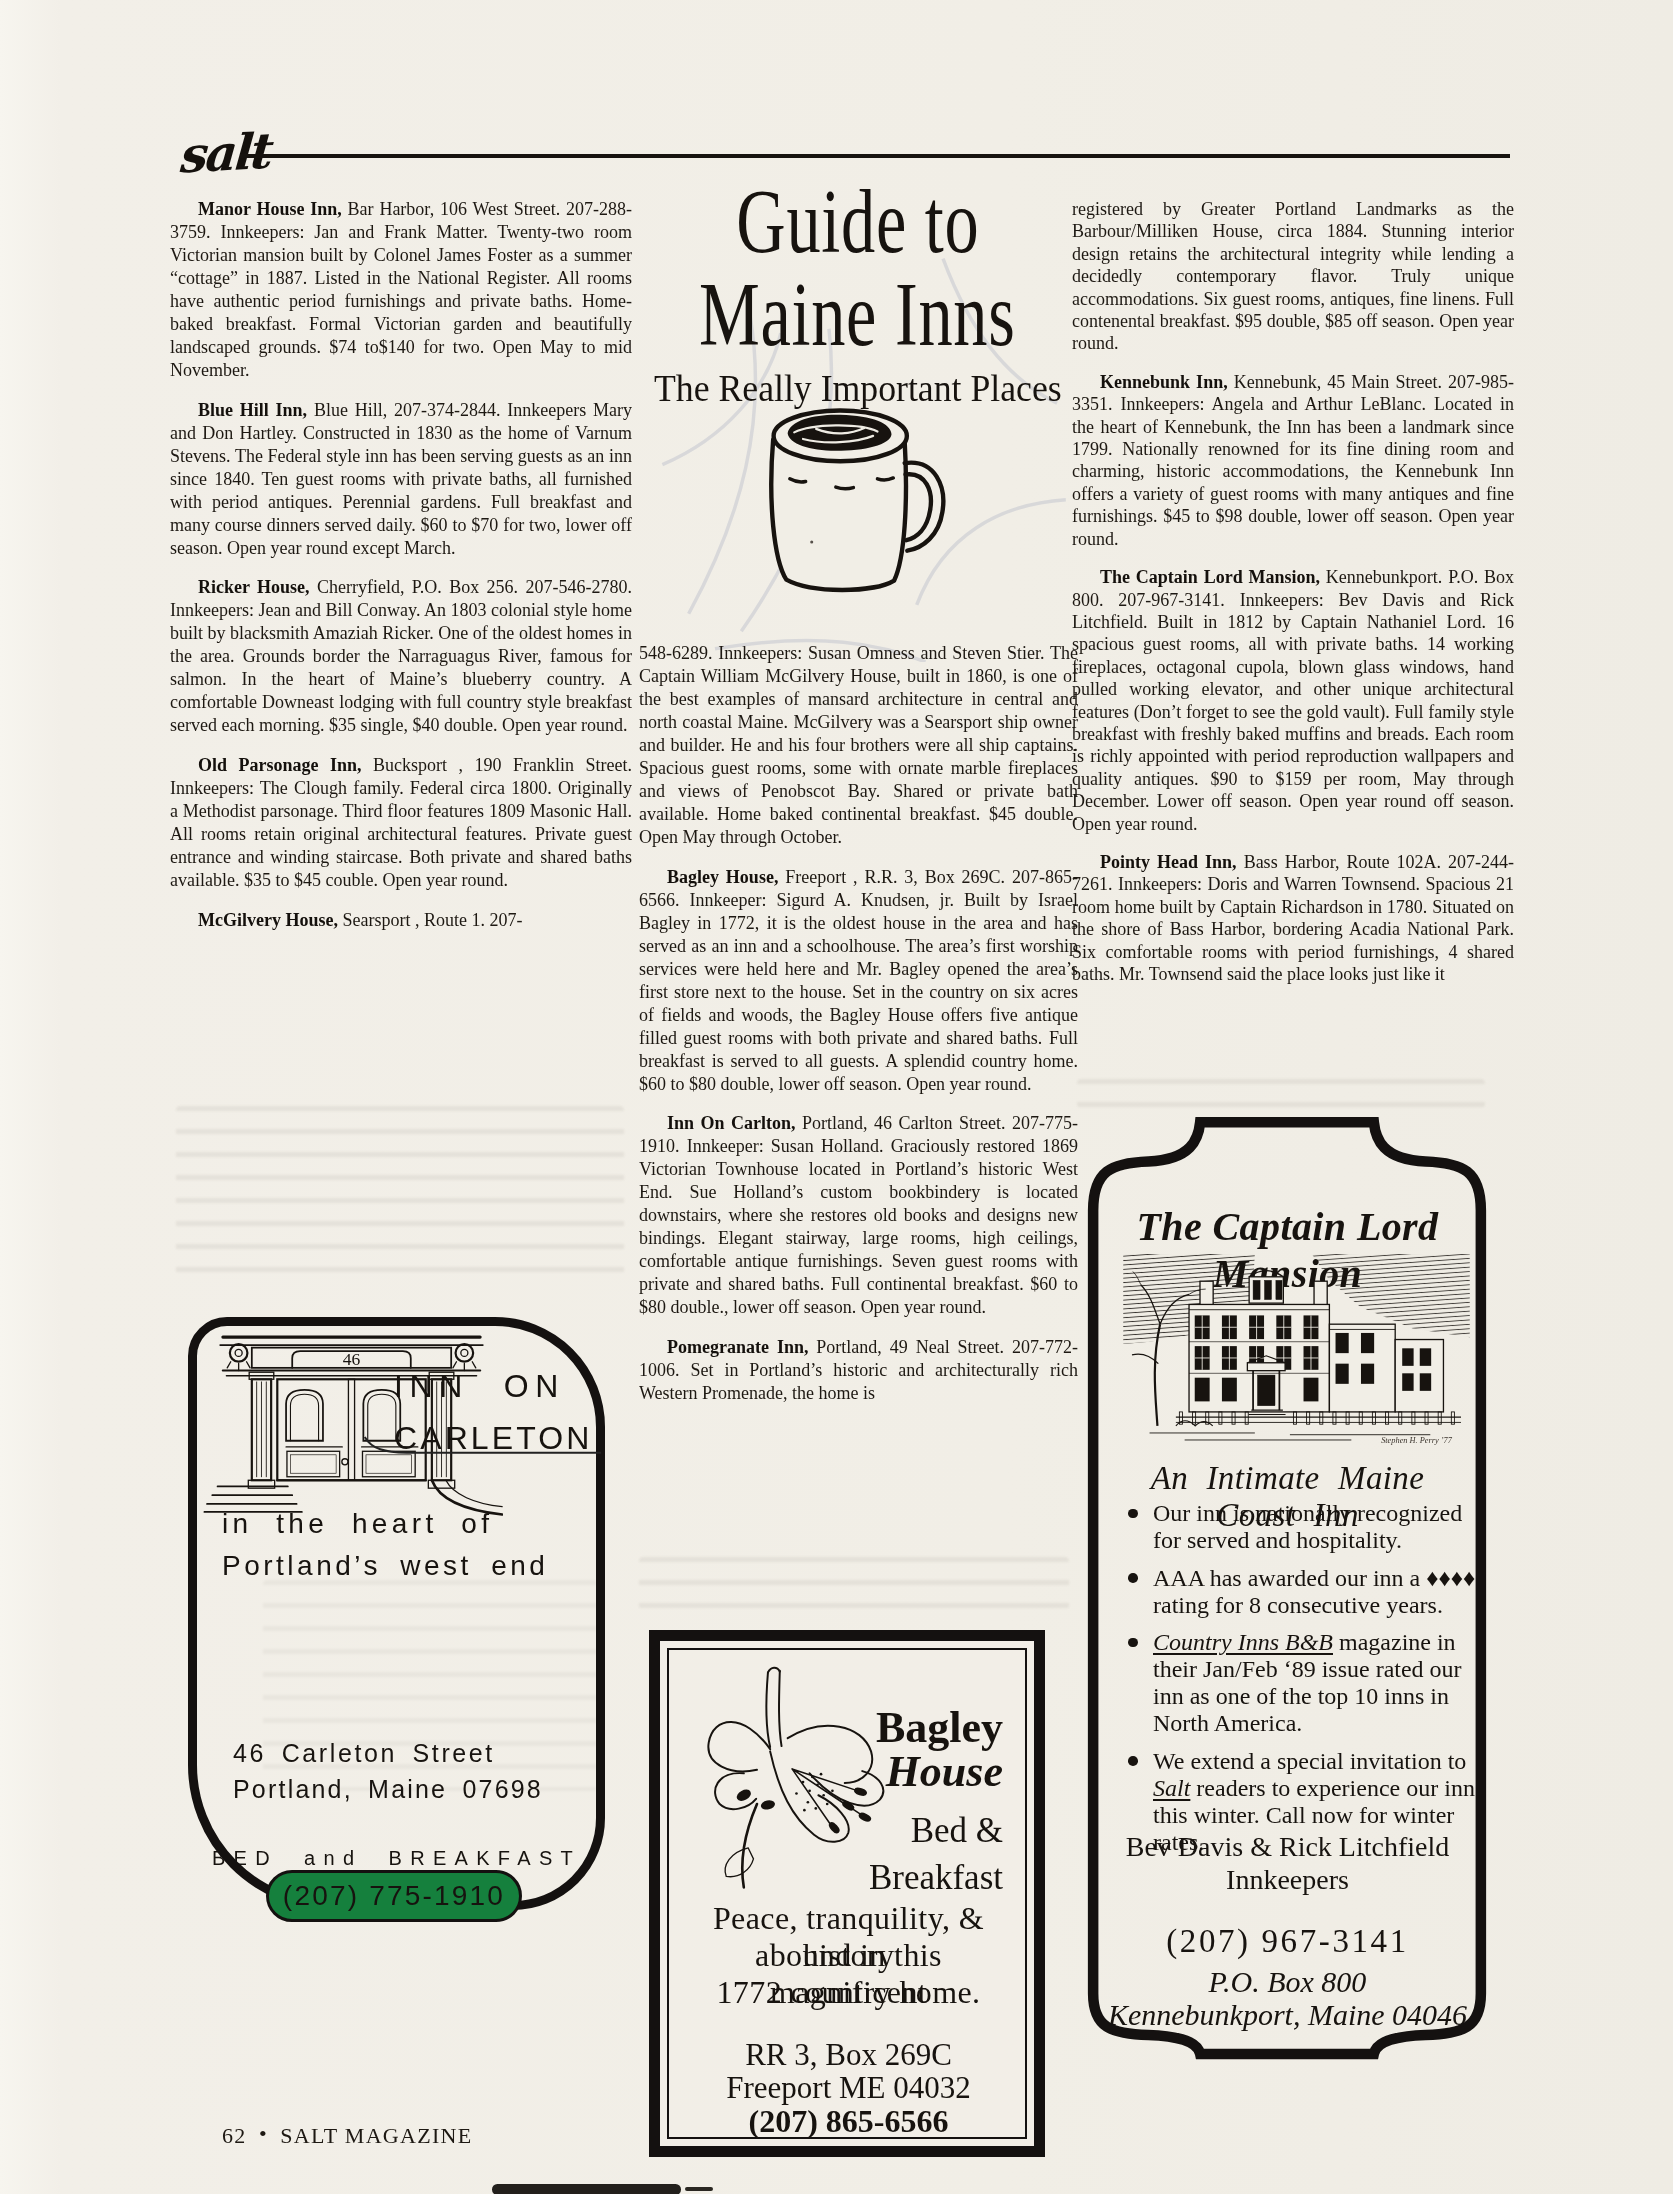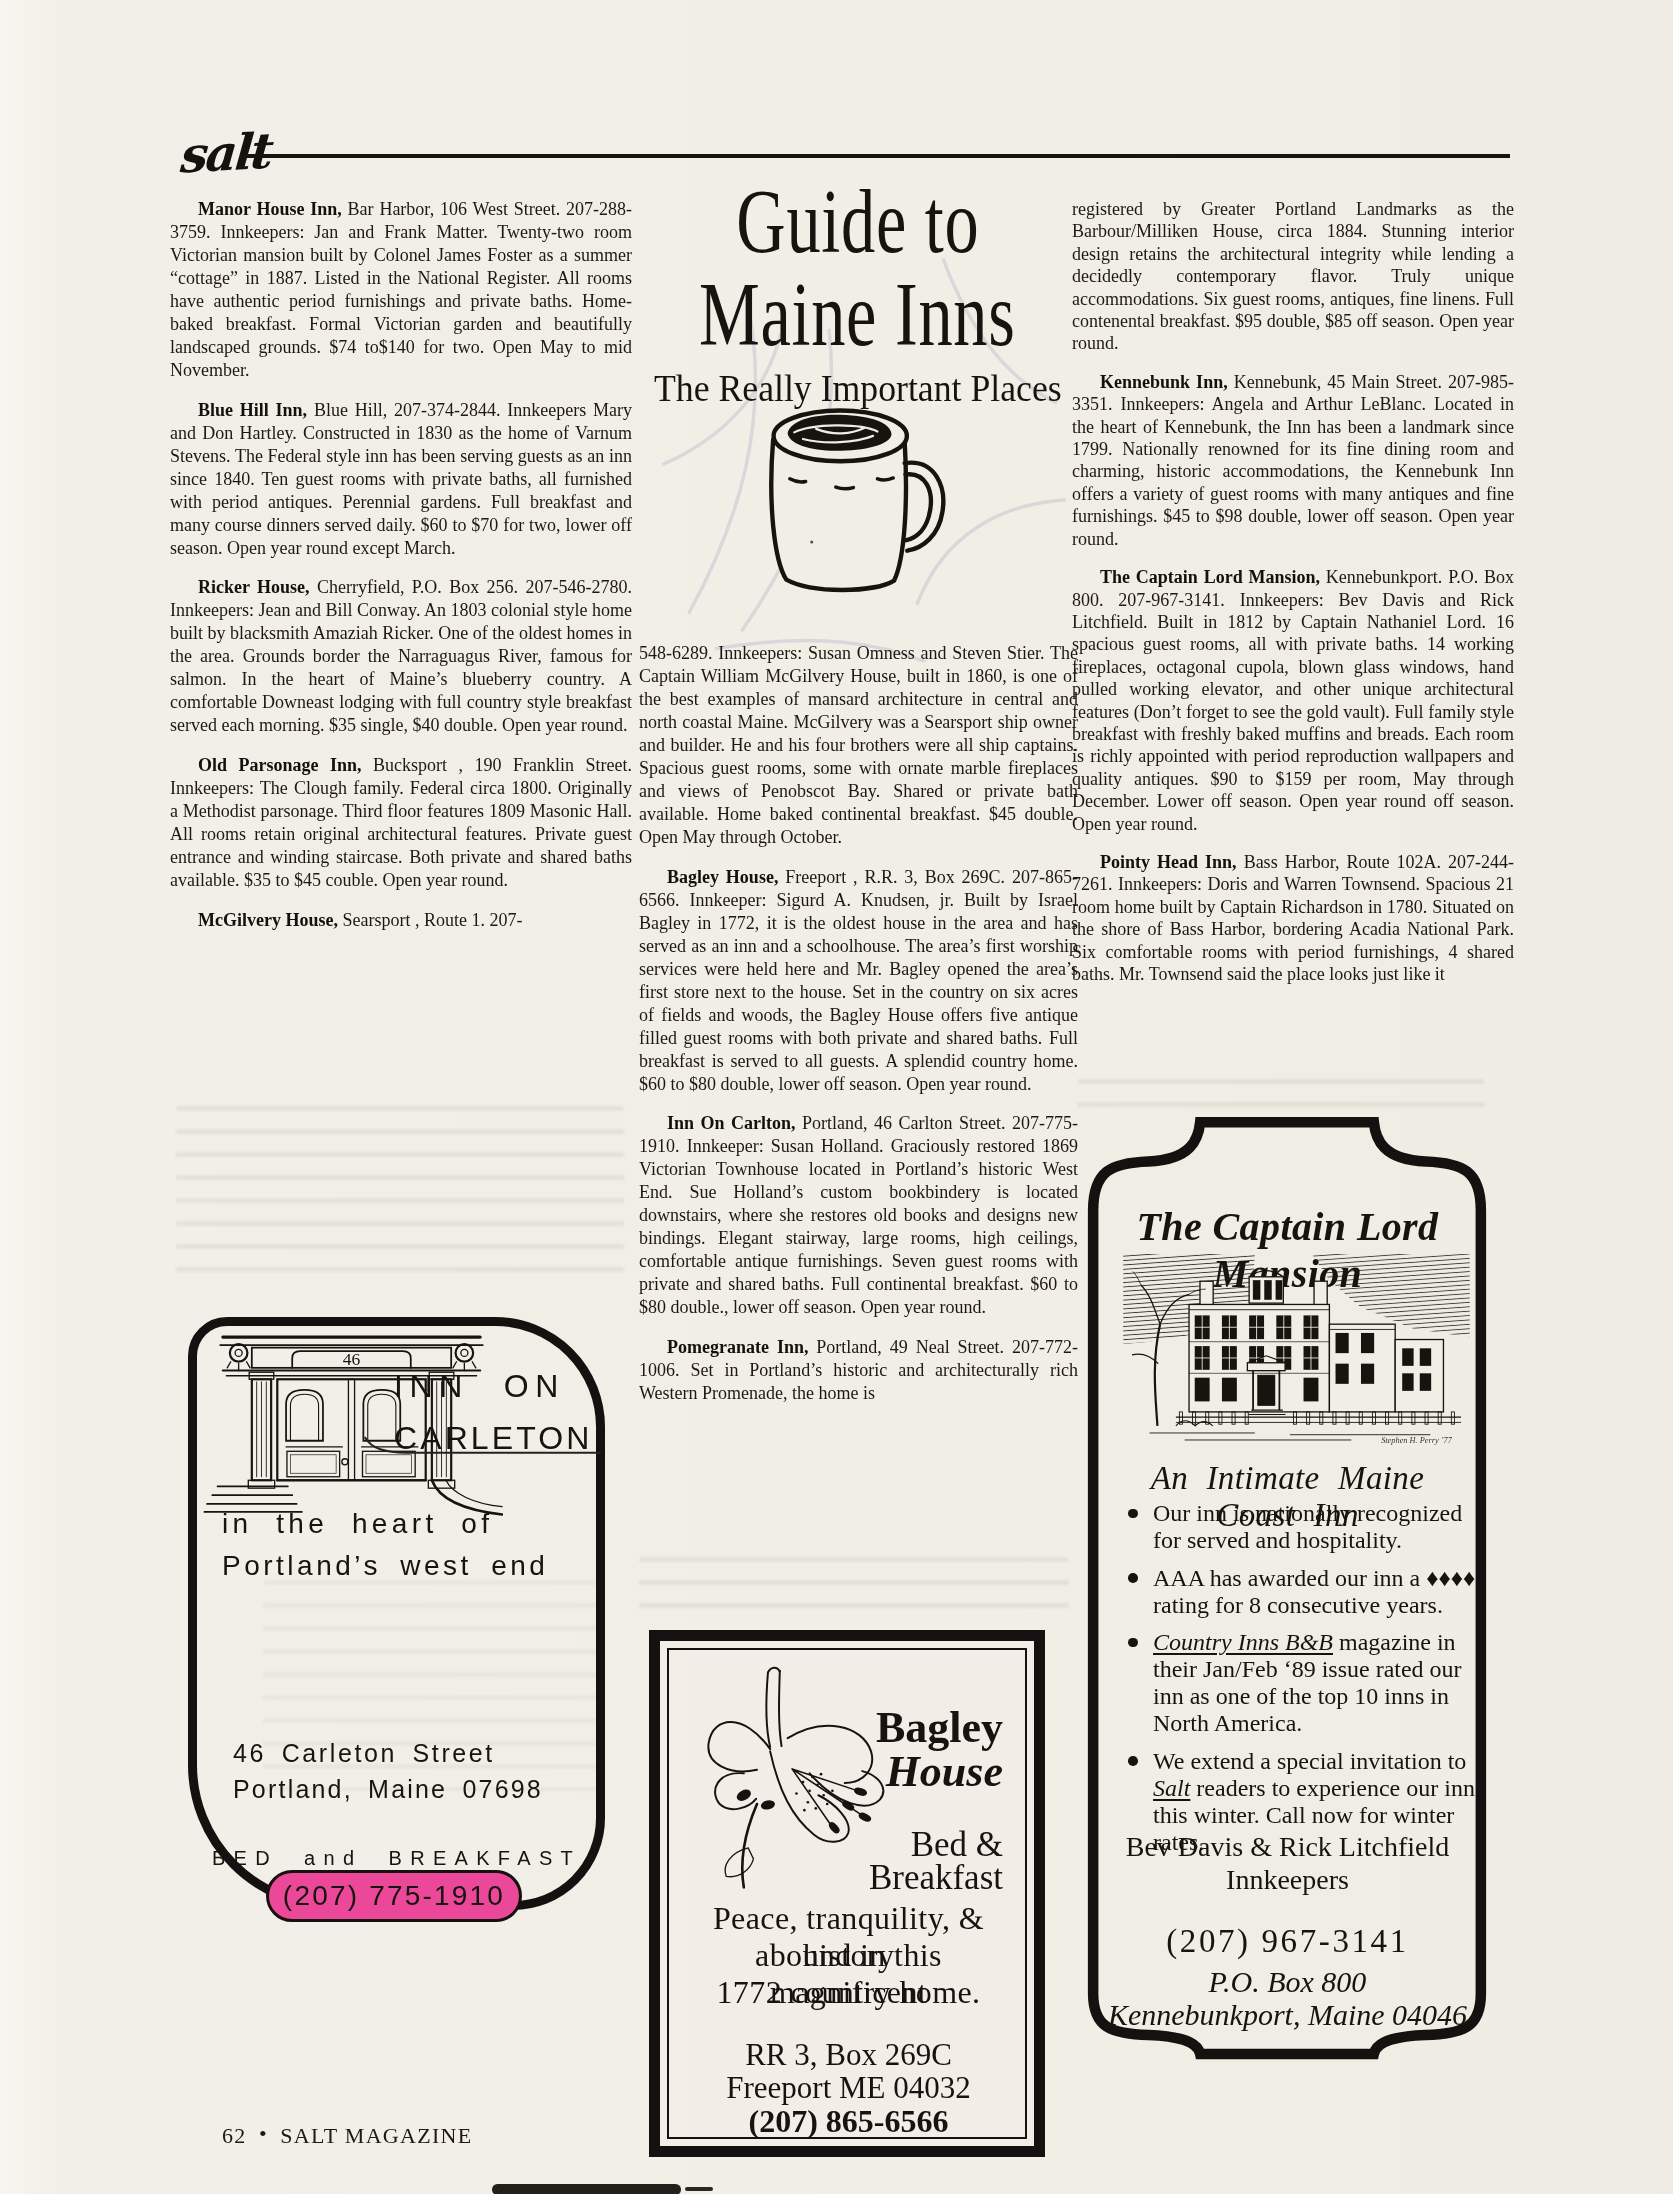--- a/index.html
+++ b/index.html
@@ -53,21 +53,21 @@
   .inn-on{left:394px;top:1368px;font-size:32px;letter-spacing:6.6px;word-spacing:19.3px;}
   .carleton-word{left:394px;top:1420px;font-size:32px;letter-spacing:3.1px;}
   .carleton-sans{position:absolute;font-family:"Liberation Sans","DejaVu Sans",sans-serif;color:#17130f;white-space:nowrap;}
   .heart1{left:222px;top:1508px;font-size:28px;letter-spacing:4.4px;word-spacing:11.4px;text-align:center;}
   .heart2{left:222px;top:1550px;font-size:28px;letter-spacing:3.5px;word-spacing:8px;}
   .addr1{left:233px;top:1739px;font-size:25px;letter-spacing:2.6px;word-spacing:6.1px;}
   .addr2{left:233px;top:1775px;font-size:25px;letter-spacing:2.2px;word-spacing:6.1px;}
   .bnb{left:188px;top:1847px;width:417px;text-align:center;font-size:20px;letter-spacing:8.3px;word-spacing:12.3px;}
   .phone-pill{
     position:absolute;left:266px;top:1870px;width:256px;height:52px;z-index:3;
-    border:3.1px solid #141110;border-radius:31px;background:#ec4899;box-sizing:border-box;
+    border:3.1px solid #141110;border-radius:31px;background:#15803d;box-sizing:border-box;
     font-family:"Liberation Sans","DejaVu Sans",sans-serif;font-size:28px;letter-spacing:2.2px;
     text-align:center;line-height:45px;color:#17130f;
   }
 
   
   .bagley-ad{position:absolute;left:649px;top:1630px;width:396px;height:527px;
     border:11.4px solid #141110;box-sizing:border-box;z-index:1;background:rgba(242,239,232,.55);}
   .bagley-inner{position:absolute;left:7px;top:7px;right:7px;bottom:7px;border:2.6px solid #141110;}
   .bagley-title{position:absolute;right:31px;text-align:right;font-weight:700;font-size:44px;line-height:44px;color:#17130f;}
   .bagley-sub{position:absolute;right:31px;text-align:right;font-size:35px;line-height:35px;color:#17130f;}
@@ -259,21 +259,21 @@
           <circle cx="288" cy="344" r="3"></circle>
             <circle cx="326" cy="262" r="3"></circle>
             <circle cx="306" cy="268" r="3"></circle>
         </g>
         <path d="M180 330 C150 400 140 460 150 520" stroke-width="6"></path>
         <path d="M160 430 C120 440 100 470 110 495 C140 500 165 480 172 455 Z" stroke-width="3"></path>
       </g>
     </svg>
     <div class="bagley-title" style="top:65px;">Bagley</div>
     <div class="bagley-title" style="top:109px;font-style:italic;">House</div>
-    <div class="bagley-sub" style="top:186px;">Bed &amp;</div>
+    <div class="bagley-sub" style="top:172px;">Bed &amp;</div>
     <div class="bagley-sub" style="top:219px;">Breakfast</div>
     <div class="bagley-center" style="top:259px;">Peace, tranquility, &amp; history</div>
     <div class="bagley-center" style="top:296px;">abound in this magnificent</div>
     <div class="bagley-center" style="top:333px;">1772 country home.</div>
     <div class="bagley-addr" style="top:396px;">RR 3, Box 269C</div>
     <div class="bagley-addr" style="top:429px;">Freeport ME  04032</div>
     <div class="bagley-addr bagley-phone" style="top:463px;">(207) 865-6566</div>
   </div>
 
   <svg class="cl-frame" width="400" height="950" viewBox="0 0 912 2165">

